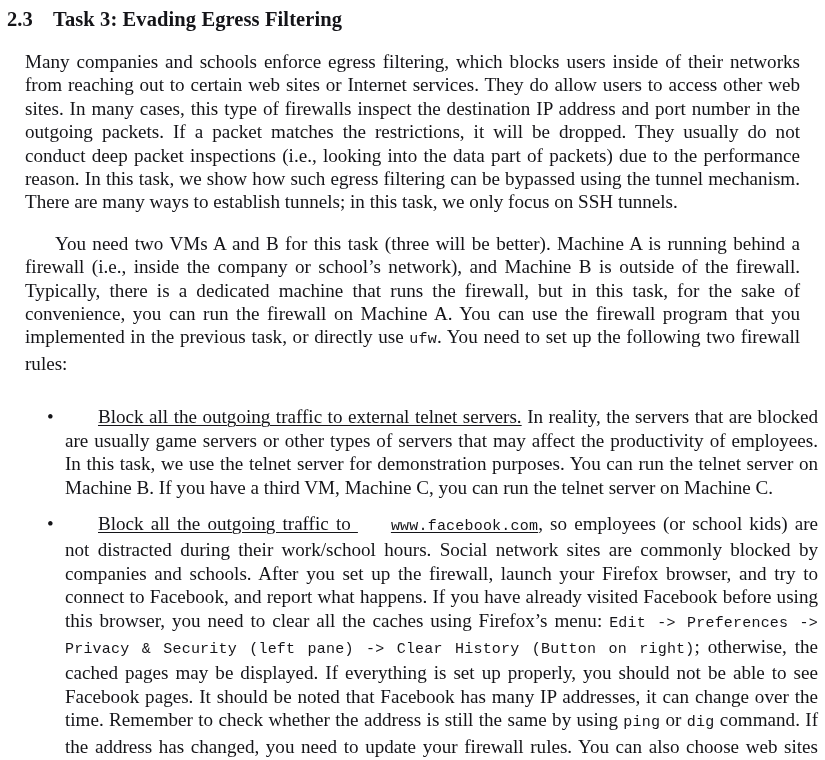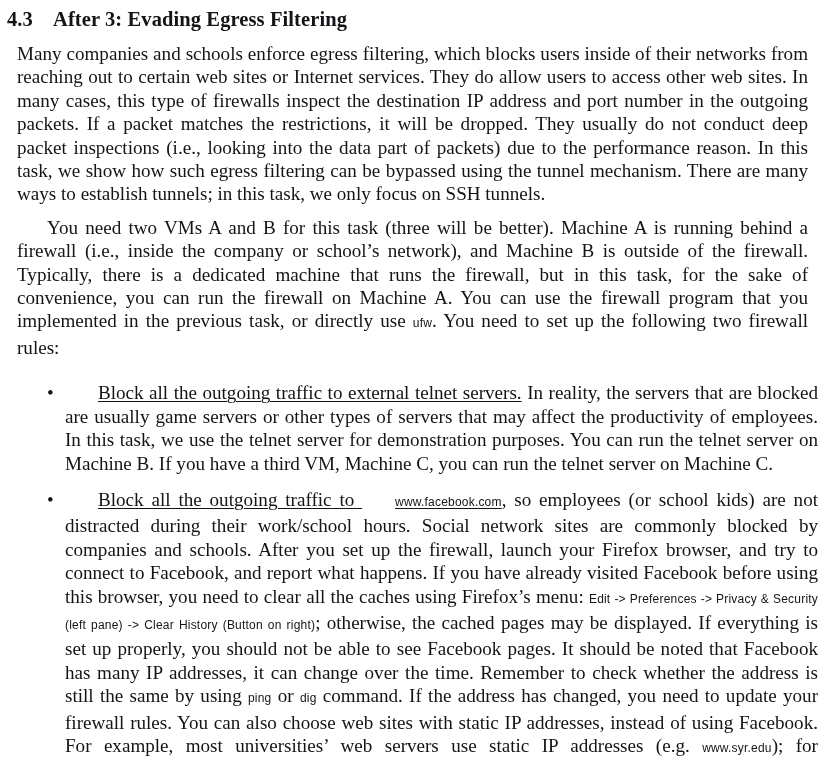--- a/index.html
+++ b/index.html
@@ -41,31 +41,31 @@
     display: inline-block;
     min-width: 46px;
   }
 
   
   p.body {
     font-size: 19.1px;
     line-height: 23.4px;
     text-align: justify;
     text-justify: inter-word;
-    margin: 10px;
+    margin: 18px;
     hyphens: manual;
   }
   p.body.indent {
     text-indent: 30px;
   }
 
   
   .tt {
-    font-family: Liberation Sans, sans-serif;
-    font-size: 12px;
+    font-family: Liberation Mono, monospace;
+    font-size: 15px;
     letter-spacing: 0.2px;
   }
 
   
   .uline {
     text-decoration: underline;
     text-underline-offset: 2px;
     text-decoration-thickness: 1px;
     margin-left: 33px;
   }
@@ -96,21 +96,21 @@
   }
   .gap-before-list { height: 12px; }
 </style>
 </head>
 <body>
 
 <div class="page">
   <div class="content">
 
     <h2 class="section-heading">
-      <span class="sec-num">4.3</span><span>After 3: Evading Egress Filtering</span>
+      <span class="sec-num">2.3</span><span>Task 3: Evading Egress Filtering</span>
     </h2>
 
     <p class="body">Many companies and schools enforce egress filtering, which blocks users inside of their networks from reaching out to certain web sites or Internet services. They do allow users to access other web sites. In many cases, this type of firewalls inspect the destination IP address and port number in the outgoing packets. If a packet matches the restrictions, it will be dropped. They usually do not conduct deep packet inspections (i.e., looking into the data part of packets) due to the performance reason. In this task, we show how such egress filtering can be bypassed using the tunnel mechanism. There are many ways to establish tunnels; in this task, we only focus on SSH tunnels.</p>
 
     <p class="body indent"><span>You need two VMs A and B for this task (three will be better). Machine A is running behind a firewall (i.e., inside the company or school’s network), and Machine B is outside of the firewall. Typically, there is a dedicated machine that runs the firewall, but in this task, for the sake of convenience, you can run the firewall on Machine A. You can use the firewall program that you implemented in the previous task, or directly use </span><span class="tt">ufw</span><span>. You need to set up the following two firewall rules:</span></p>
 
     <div class="gap-before-list"></div>
 
     <ul class="bullets">
 

